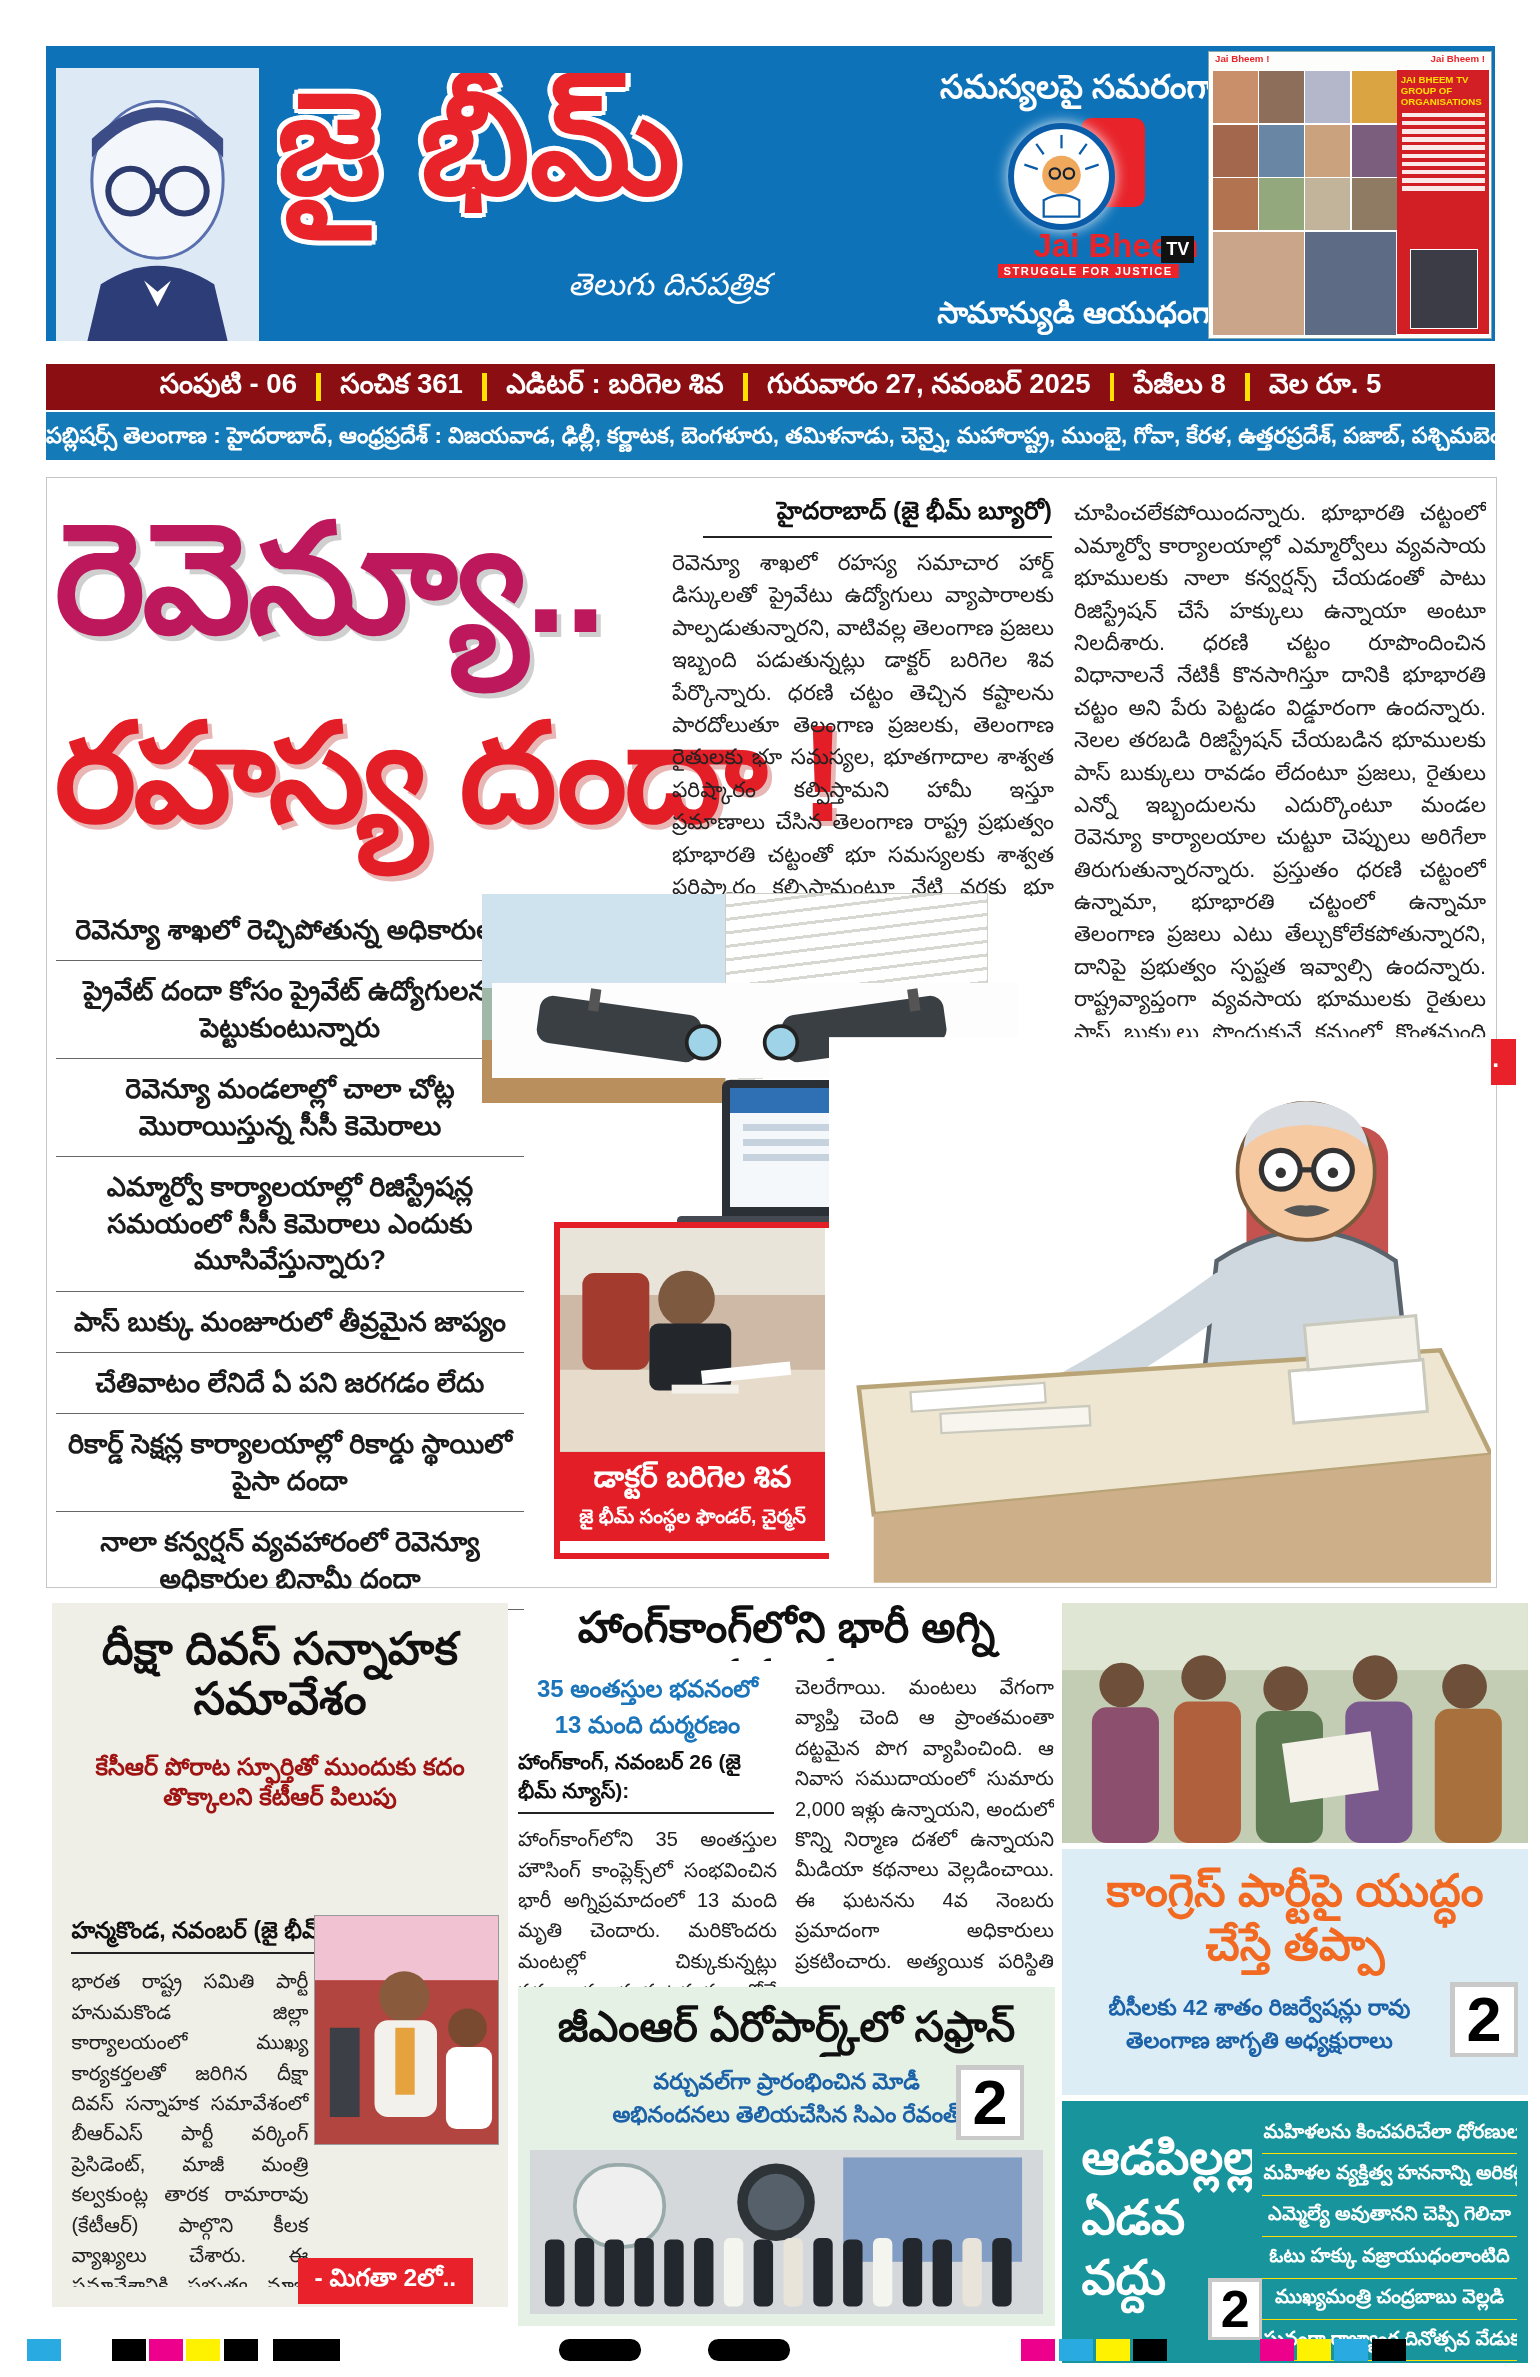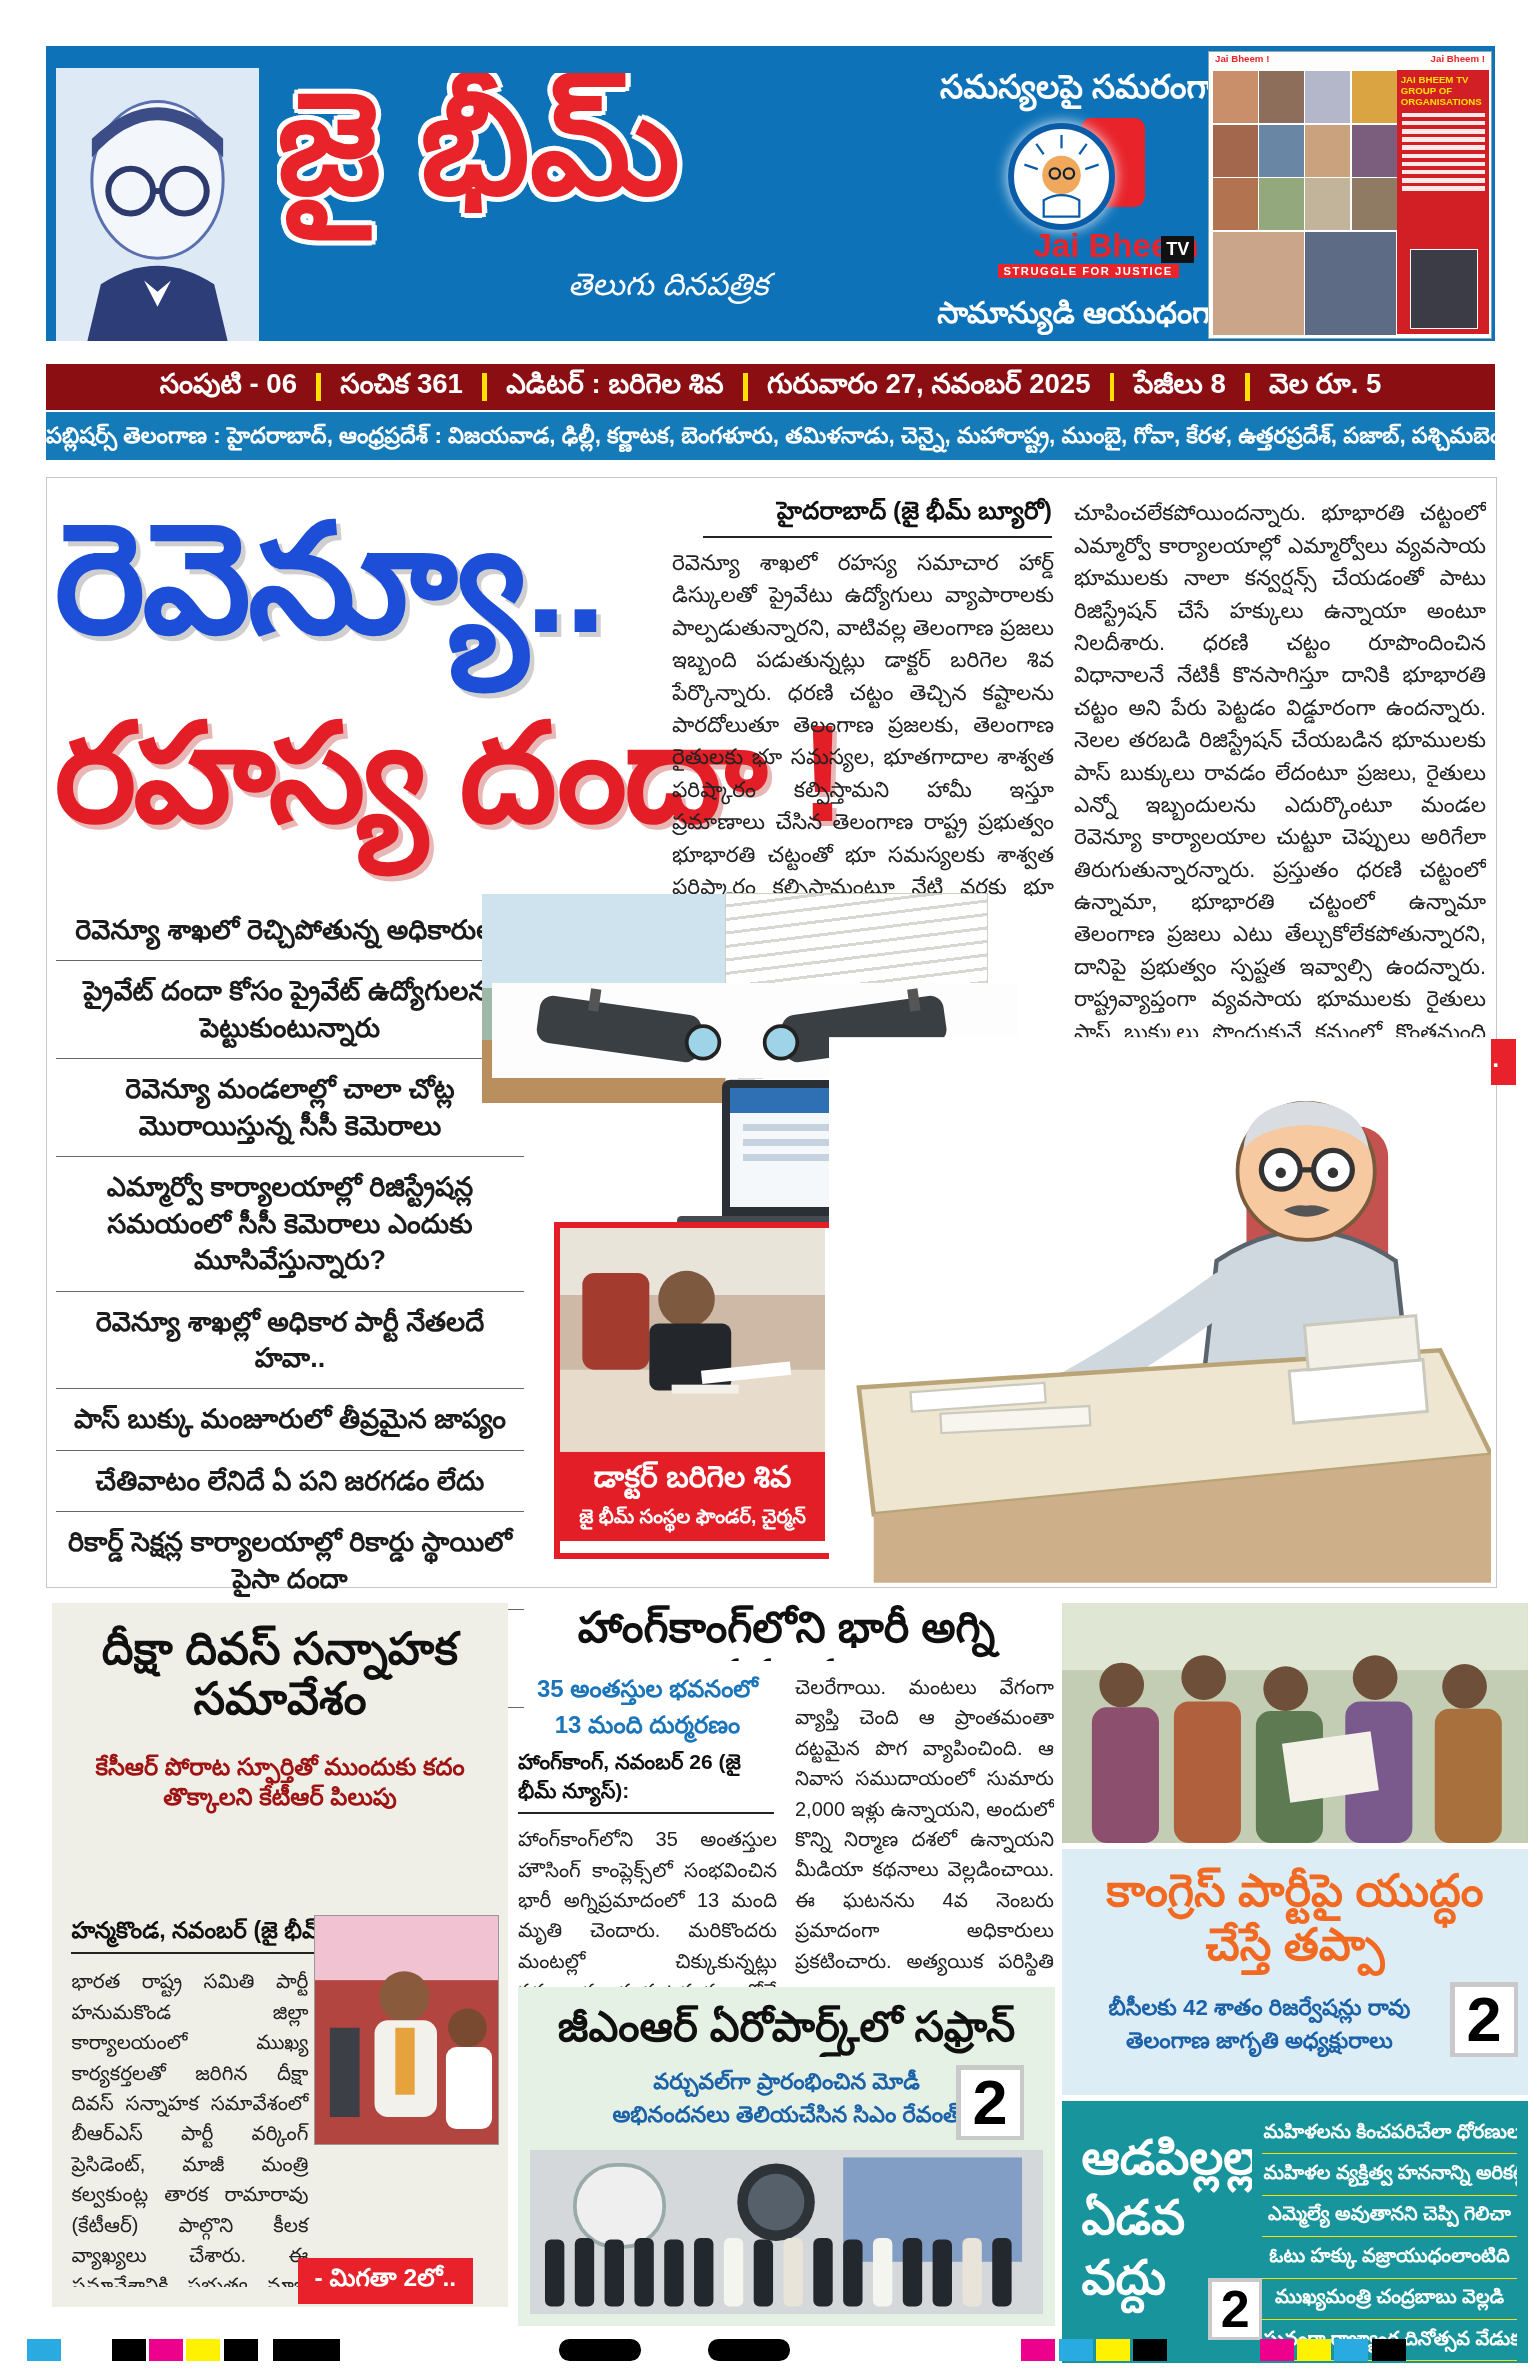--- a/index.html
+++ b/index.html
@@ -27,21 +27,21 @@
   .redpanel .hd{color:#ffe000;font-weight:bold;font-size:9.7px;line-height:1.15;padding:4.5px 3.7px 1.5px 3.7px;}
   .wline{height:4.5px;background:#fff;margin:3.7px 4.5px;opacity:.9;}
   .corner{color:#e8232a;font-size:9.7px;font-weight:bold;}
   
   .issuebar{background:#8a0e12;display:flex;align-items:center;justify-content:center;}
   .issuebar .it{color:#fff;font-weight:bold;font-size:27.6px;white-space:nowrap;}
   .ysep{width:4.5px;height:28px;background:#ffe000;margin:0 19.4px;}
   .pubbar{background:#147ab8;color:#fff;font-weight:bold;font-size:22.4px;line-height:48px;white-space:nowrap;overflow:hidden;text-align:center;}
   
   .leadbox{border:0.7px solid #c6c6c6;background:#fff;}
-  .hl1{font-weight:900;font-size:153px;line-height:.95;color:#1d4ed8;white-space:nowrap;letter-spacing:-3px;text-shadow:4.5px 4.5px 0 #cfcfcf;}
+  .hl1{font-weight:900;font-size:153px;line-height:.95;color:#be185d;white-space:nowrap;letter-spacing:-3px;text-shadow:4.5px 4.5px 0 #cfcfcf;}
   .hl2{font-weight:900;font-size:138px;line-height:.95;color:#e31e26;white-space:nowrap;letter-spacing:-3px;text-shadow:4.5px 4.5px 0 #e9b6b6;}
   .dateline{font-weight:bold;font-size:24.6px;border-bottom:2.2px solid #222;padding-bottom:4.5px;white-space:nowrap;}
   .bodytxt{font-size:21.6px;line-height:1.5;color:#222;}
   .chip{background:#e8212a;color:#fff;font-weight:bold;font-size:24.6px;padding:6px 16.4px;white-space:nowrap;}
   .bullets{width:100%;}
   .bullet{font-size:27px;font-weight:bold;color:#1c1c1c;text-align:center;line-height:1.35;
           padding:12px 4.5px;border-bottom:1.5px solid #666;}
   .bullet.last{border-bottom:none;}
   .caption-band{background:#e31e26;color:#fff;text-align:center;}
   
@@ -171,21 +171,20 @@
     <div class="abs dateline ovh" style="left:656px;top:19.4px;width:349px;text-align:right;">హైదరాబాద్ (జై భీమ్ బ్యూరో)</div>
     <div class="abs bodytxt jst ovh" style="left:625px;top:69px;width:382px;height:349px;">రెవెన్యూ శాఖలో రహస్య సమాచార హార్డ్ డిస్కులతో ప్రైవేటు ఉద్యోగులు వ్యాపారాలకు పాల్పడుతున్నారని, వాటివల్ల తెలంగాణ ప్రజలు ఇబ్బంది పడుతున్నట్లు డాక్టర్ బరిగెల శివ పేర్కొన్నారు. ధరణి చట్టం తెచ్చిన కష్టాలను పారదోలుతూ తెలంగాణ ప్రజలకు, తెలంగాణ రైతులకు భూ సమస్యల, భూతగాదాల శాశ్వత పరిష్కారం కల్పిస్తామని హామీ ఇస్తూ ప్రమాణాలు చేసిన తెలంగాణ రాష్ట్ర ప్రభుత్వం భూభారతి చట్టంతో భూ సమస్యలకు శాశ్వత పరిష్కారం కల్పిస్తామంటూ నేటి వరకు భూ సమస్యల పరిష్కార మార్గాలు</div>
     <div class="abs bodytxt jst ovh" style="left:1027px;top:19.4px;width:412px;height:553px;">చూపించలేకపోయిందన్నారు. భూభారతి చట్టంలో ఎమ్మార్వో కార్యాలయాల్లో ఎమ్మార్వోలు వ్యవసాయ భూములకు నాలా కన్వర్షన్స్ చేయడంతో పాటు రిజిస్ట్రేషన్ చేసే హక్కులు ఉన్నాయా అంటూ నిలదీశారు. ధరణి చట్టం రూపొందించిన విధానాలనే నేటికీ కొనసాగిస్తూ దానికి భూభారతి చట్టం అని పేరు పెట్టడం విడ్డూరంగా ఉందన్నారు. నెలల తరబడి రిజిస్ట్రేషన్ చేయబడిన భూములకు పాస్ బుక్కులు రావడం లేదంటూ ప్రజలు, రైతులు ఎన్నో ఇబ్బందులను ఎదుర్కొంటూ మండల రెవెన్యూ కార్యాలయాల చుట్టూ చెప్పులు అరిగేలా తిరుగుతున్నారన్నారు. ప్రస్తుతం ధరణి చట్టంలో ఉన్నామా, భూభారతి చట్టంలో ఉన్నామా తెలంగాణ ప్రజలు ఎటు తేల్చుకోలేకపోతున్నారని, దానిపై ప్రభుత్వం స్పష్టత ఇవ్వాల్సి ఉందన్నారు. రాష్ట్రవ్యాప్తంగా వ్యవసాయ భూములకు రైతులు పాస్ బుక్కులు పొందుకునే క్రమంలో కొంతమంది ఎమ్మార్వోలు బినామీ దందాకు పాల్పడుతూ బినామీ వ్యక్తుల మీద రైతుల భూములను వాటాలవారీగా రిజిస్ట్రేషన్ చేయించుకుంటున్నారని, వాటన్నిటిని భూభారతి చట్టంలో భాగంగా తేవడంలో పూర్తిగా విఫలమయ్యిందన్నారు. ఆధారాలు దొరకకుండా ఆత్మలు సంచరించడం రెవెన్యూ</div>
     <div class="abs chip" style="left:1294px;top:561px;">- మిగతా 2లో..</div>
 
     <div class="abs bullets" style="left:9px;top:422px;width:468px;">
       <div class="bullet">రెవెన్యూ శాఖలో రెచ్చిపోతున్న అధికారులు</div>
       <div class="bullet">ప్రైవేట్ దందా కోసం ప్రైవేట్ ఉద్యోగులను పెట్టుకుంటున్నారు</div>
       <div class="bullet">రెవెన్యూ మండలాల్లో చాలా చోట్ల మొరాయిస్తున్న సీసీ కెమెరాలు</div>
       <div class="bullet">ఎమ్మార్వో కార్యాలయాల్లో రిజిస్ట్రేషన్ల సమయంలో సీసీ కెమెరాలు ఎందుకు మూసివేస్తున్నారు?</div>
-      <div class="bullet">రెవెన్యూ శాఖల్లో అధికార పార్టీ నేతలదే హవా..</div>
       <div class="bullet">పాస్ బుక్కు మంజూరులో తీవ్రమైన జాప్యం</div>
       <div class="bullet">చేతివాటం లేనిదే ఏ పని జరగడం లేదు</div>
       <div class="bullet">రికార్డ్ సెక్షన్ల కార్యాలయాల్లో రికార్డు స్థాయిలో పైసా దందా</div>
       <div class="bullet">నాలా కన్వర్షన్ వ్యవహారంలో రెవెన్యూ అధికారుల బినామీ దందా</div>
       <div class="bullet last">డాక్టర్ బరిగెల శివ</div>
     </div>
 
     <div class="abs" style="left:432px;top:410px;width:1014px;height:697px;">
 
       <div class="abs ovh" style="left:3px;top:6px;width:261px;height:209px;background:linear-gradient(#cfe3ee 0 45%,#9fb8a8 45% 70%,#b98f5e 70% 100%);"></div>

